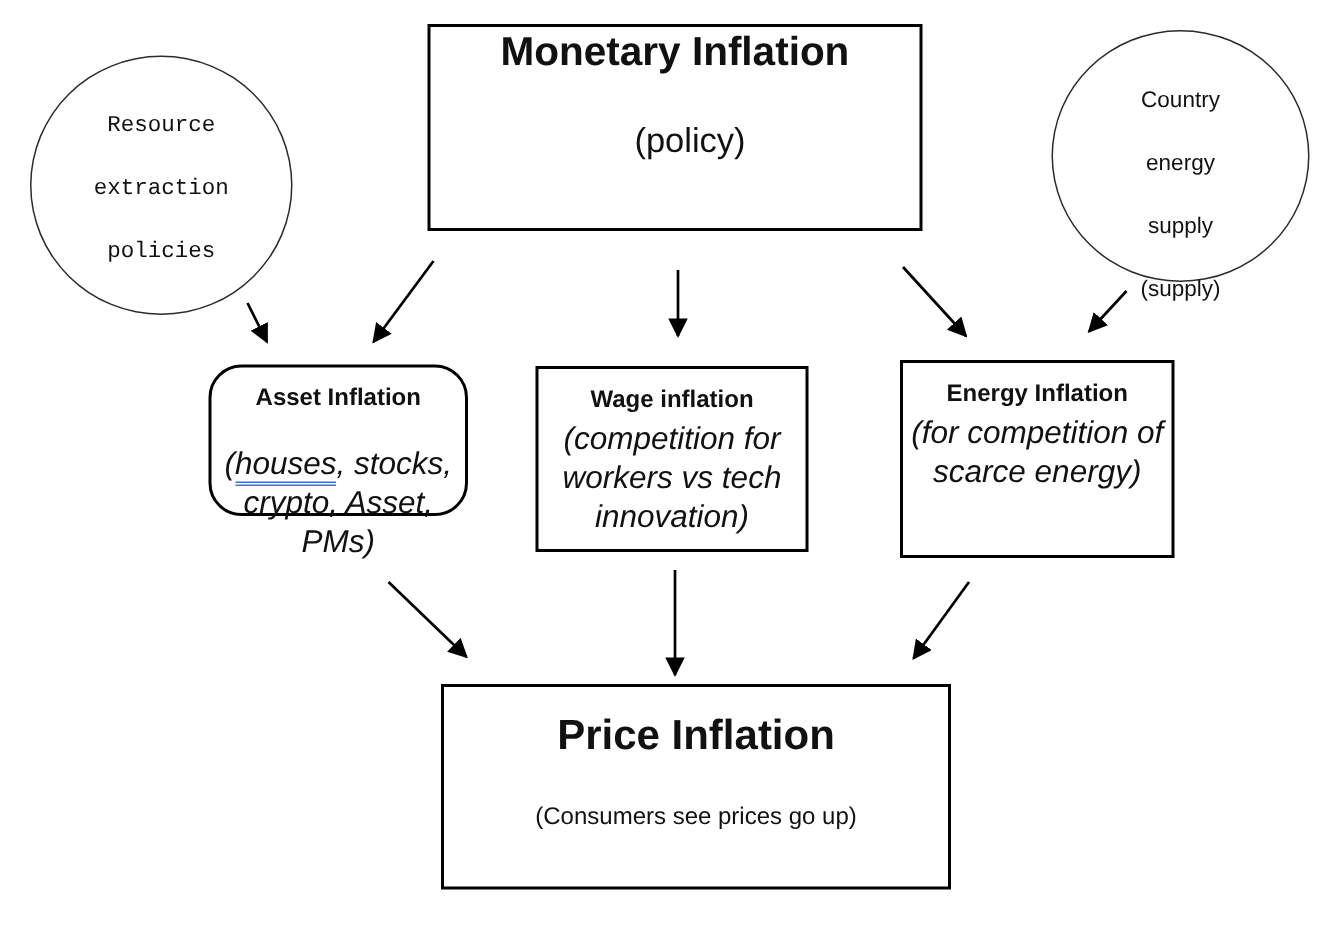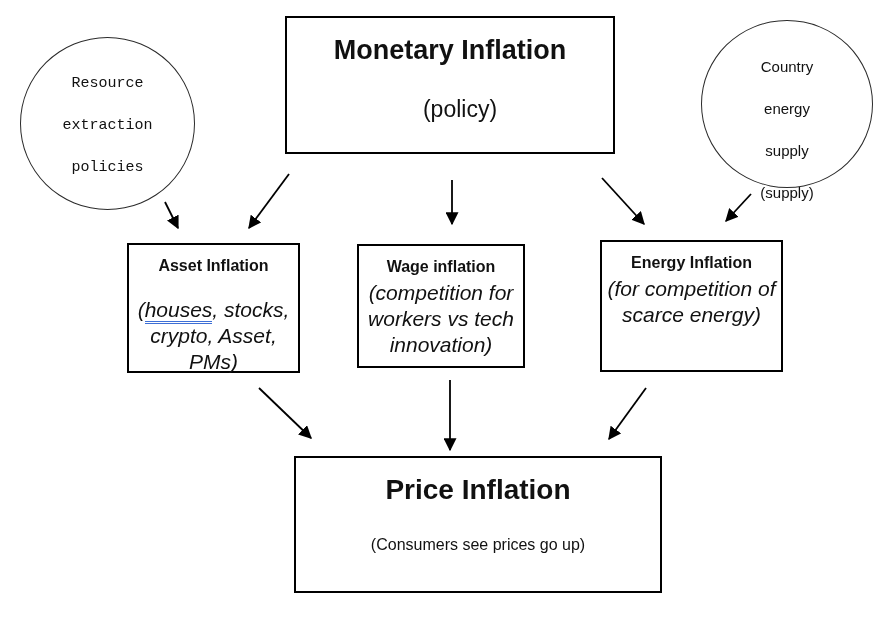--- a/index.html
+++ b/index.html
@@ -35,46 +35,46 @@
     background: var(--bg);
     display: flex;
     flex-direction: column;
     align-items: center;
     text-align: center;
   }
   .rect { border: 2px solid var(--box-border); }
   .circle { border: 1px solid var(--circle-border); border-radius: 50%; gap: 16px; }
 
   
-  .monetary { left: 285px; top: 16px; width: 330px; height: 138px; padding-top: 16px; }
+  .monetary { left: 285px; top: 16px; width: 330px; height: 138px; }
   .monetary .title { font-size: 27px; font-weight: bold; line-height: 32px; }
   .monetary .subtitle { font-size: 23px; line-height: 30px; margin-top: 28px; margin-left: 20px; }
 
   
   .resource { left: 20px; top: 37px; width: 175px; height: 173px; padding-top: 33px; font-family: Liberation Mono, monospace; }
   .country  { left: 701px; top: 20px; width: 172px; height: 168px; padding-top: 33px; }
   .circle .line { font-size: 15px; line-height: 26px; }
 
   
   .midbox { padding-top: 10px; }
   .midbox .title { font-size: 16px; font-weight: bold; line-height: 22px; }
   .midbox .line { font-size: 21px; line-height: 26px; font-style: italic; }
-  .asset  { left: 127px; top: 243px; width: 173px; height: 130px; }
+  .asset  { left: 139px; top: 243px; width: 173px; height: 101px; border-radius: 22px; }
   .asset .body { margin-top: 20px; }
-  .wage   { left: 357px; top: 244px; width: 168px; height: 124px; }
+  .wage   { left: 357px; top: 244px; width: 182px; height: 124px; }
   .wage .body { margin-top: 2px; }
   .energy { left: 600px; top: 240px; width: 183px; height: 132px; }
   .energy .body { margin-top: 2px; }
 
   .underlined {
     border-bottom: 3px double var(--houses-underline);
   }
 
   
-  .price { left: 294px; top: 456px; width: 368px; height: 137px; padding-top: 14px; }
+  .price { left: 294px; top: 456px; width: 340px; height: 137px; padding-top: 14px; }
   .price .title { font-size: 28px; font-weight: bold; line-height: 36px; }
   .price .subtitle { font-size: 16px; line-height: 22px; margin-top: 26px; }
 </style>
 </head>
 <body>
 
 <div class="canvas">
 
   <svg class="arrow-layer" width="894" height="622" viewBox="0 0 894 622" xmlns="http://www.w3.org/2000/svg">
     <defs>

